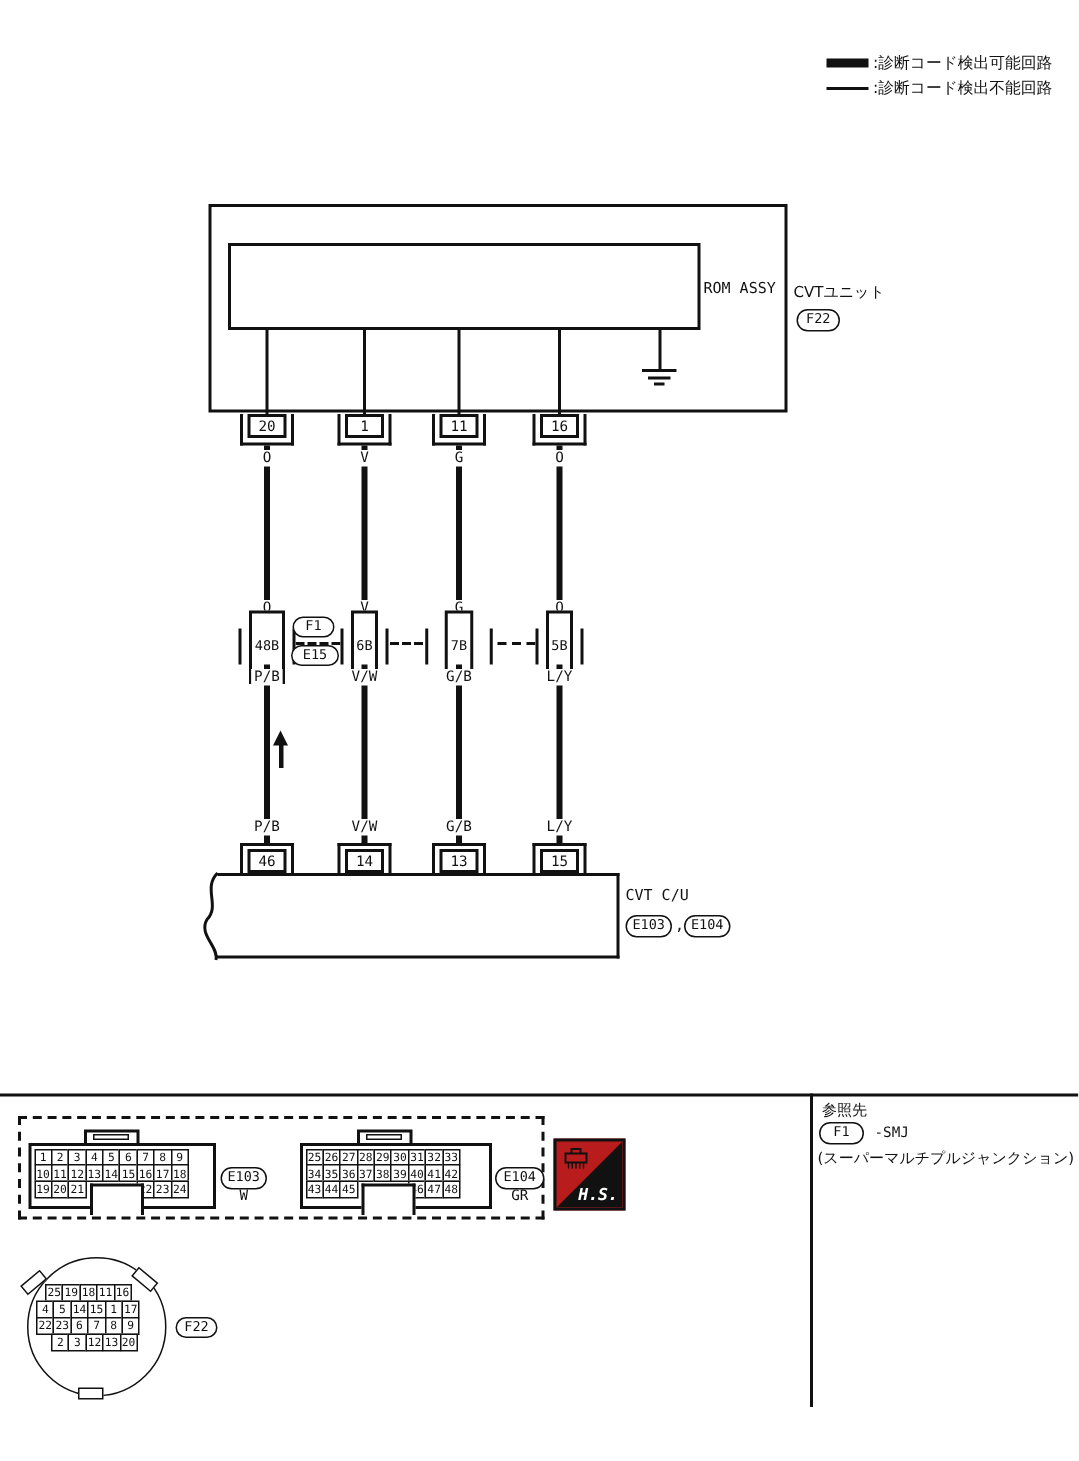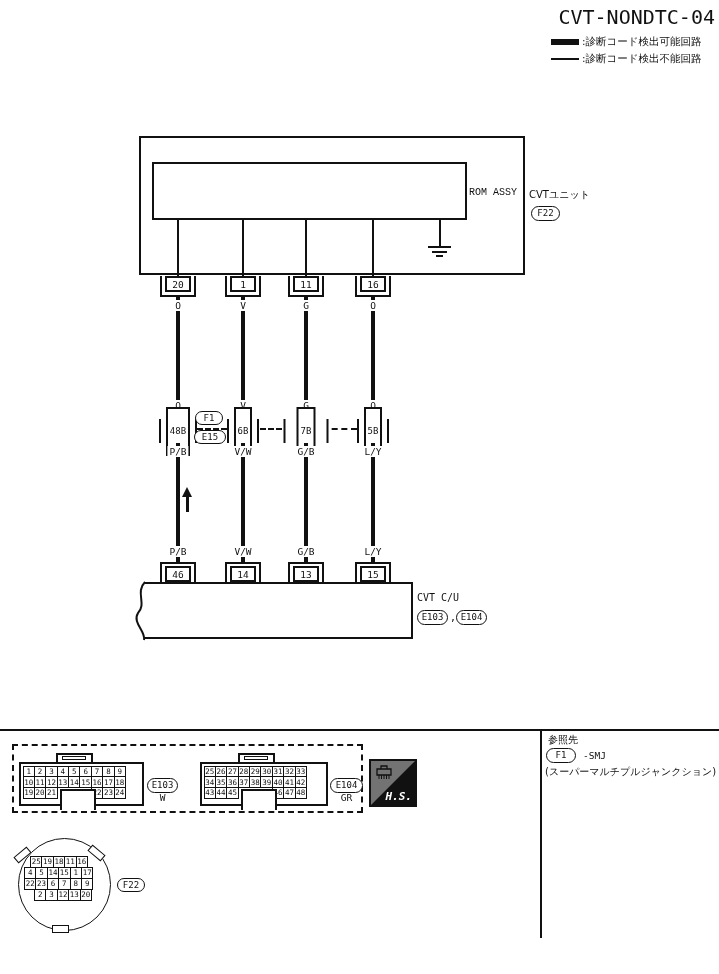--- a/index.html
+++ b/index.html
@@ -72,21 +72,21 @@
        margin-left:-1px; display:flex; align-items:center; justify-content:center;
        font-family:"DejaVu Sans Mono", monospace; font-size:7.5px; line-height:1;
        flex:none; }
   .grid-row .grid-cell:first-child { margin-left:0; }
   .grid-cell.gap { visibility:hidden; }
   .notch { position:absolute; background:#fff; border:2px solid #111; border-bottom:none; }
   .under-label { position:absolute; text-align:center;
        font-family:"DejaVu Sans Mono", monospace; font-size:9.5px; }
 
   
-  .hs-box { left:369px; top:759px; width:48px; height:48px; border:2px solid #111; background:#737373; }
+  .hs-box { left:369px; top:759px; width:48px; height:48px; border:2px solid #111; background:#b91c1c; }
   .hs-tri { position:absolute; inset:0; background:#111;
        clip-path:polygon(100% 0, 100% 100%, 0 100%); }
   .hs-label { position:absolute; right:3px; bottom:2px; color:#fff; font-style:italic;
        font-weight:bold; font-size:11px; font-family:"DejaVu Sans Mono", monospace; }
 
   
   .f22-circle { left:18px; top:838px; width:93px; height:93px;
        border:1.5px solid #111; border-radius:50%; background:#fff; }
   .f22-tab { position:absolute; width:17px; height:8px; border:1.5px solid #111; background:#fff; }
   .f22-grid .grid-row:nth-child(1) { margin-left:6px; }
@@ -94,34 +94,33 @@
 
   .ref-heading { font-size:10px; }
   .ref-note { font-size:10px; white-space:nowrap; }
   .txt-10 { font-size:10px; white-space:nowrap; }
 </style>
 </head>
 <body>
 
 <div id="page">
 
-  <div class="abs title mono">CVT-NONDTC-04</div>
 
   <div class="abs legend-row" style="top:35px;">
     <div class="legend-bar-thick"></div>
     <span class="legend-text jp">:診断コード検出可能回路</span>
   </div>
   <div class="abs legend-row" style="top:52px;text-align:right;">
     <div class="legend-bar-thin"></div>
     <span class="legend-text jp">:診断コード検出不能回路</span>
   </div>
 
   <div class="abs rect" style="left:139px; top:136px; width:386px; height:139px;"></div>
   <div class="abs rect" style="left:152px; top:162px; width:315px; height:58px;"></div>
-  <div class="abs mono" style="left:469px; top:187px; font-size:10px;font-family:Liberation Mono, monospace;">ROM ASSY</div>
+  <div class="abs mono" style="left:469px; top:187px; font-size:10px;">ROM ASSY</div>
   <div class="abs jp txt-10" style="left:529px; top:188px;">CVTユニット</div>
   <div class="abs oval" style="left:531px; top:206px; width:29px; height:15px;">F22</div>
 
   <div class="abs gnd" style="left:439px; top:220px; width:2px; height:26px;"></div>
   <div class="abs gnd" style="left:428px; top:246px; width:23px; height:2px;"></div>
   <div class="abs gnd" style="left:432px; top:250.5px; width:15px; height:2px;"></div>
   <div class="abs gnd" style="left:436px; top:255px; width:7px; height:2px;"></div>
 
   <div class="dash-line" style="left:197px; width:30px;"></div>
   <div class="dash-line" style="left:260px; width:30px;"></div>

